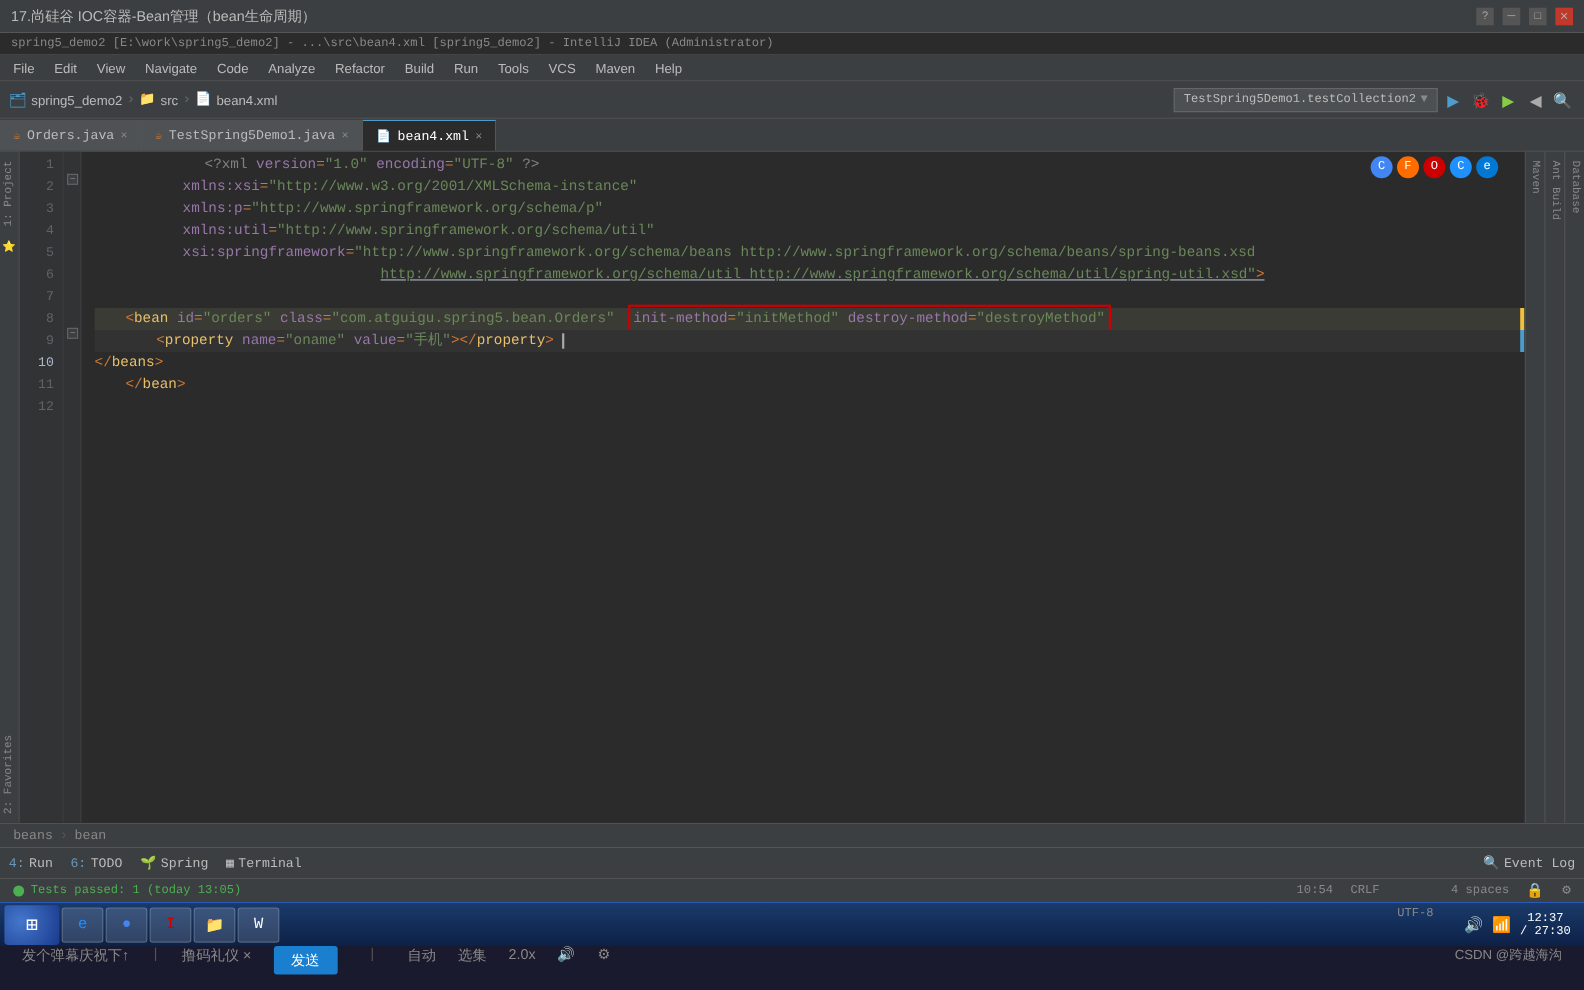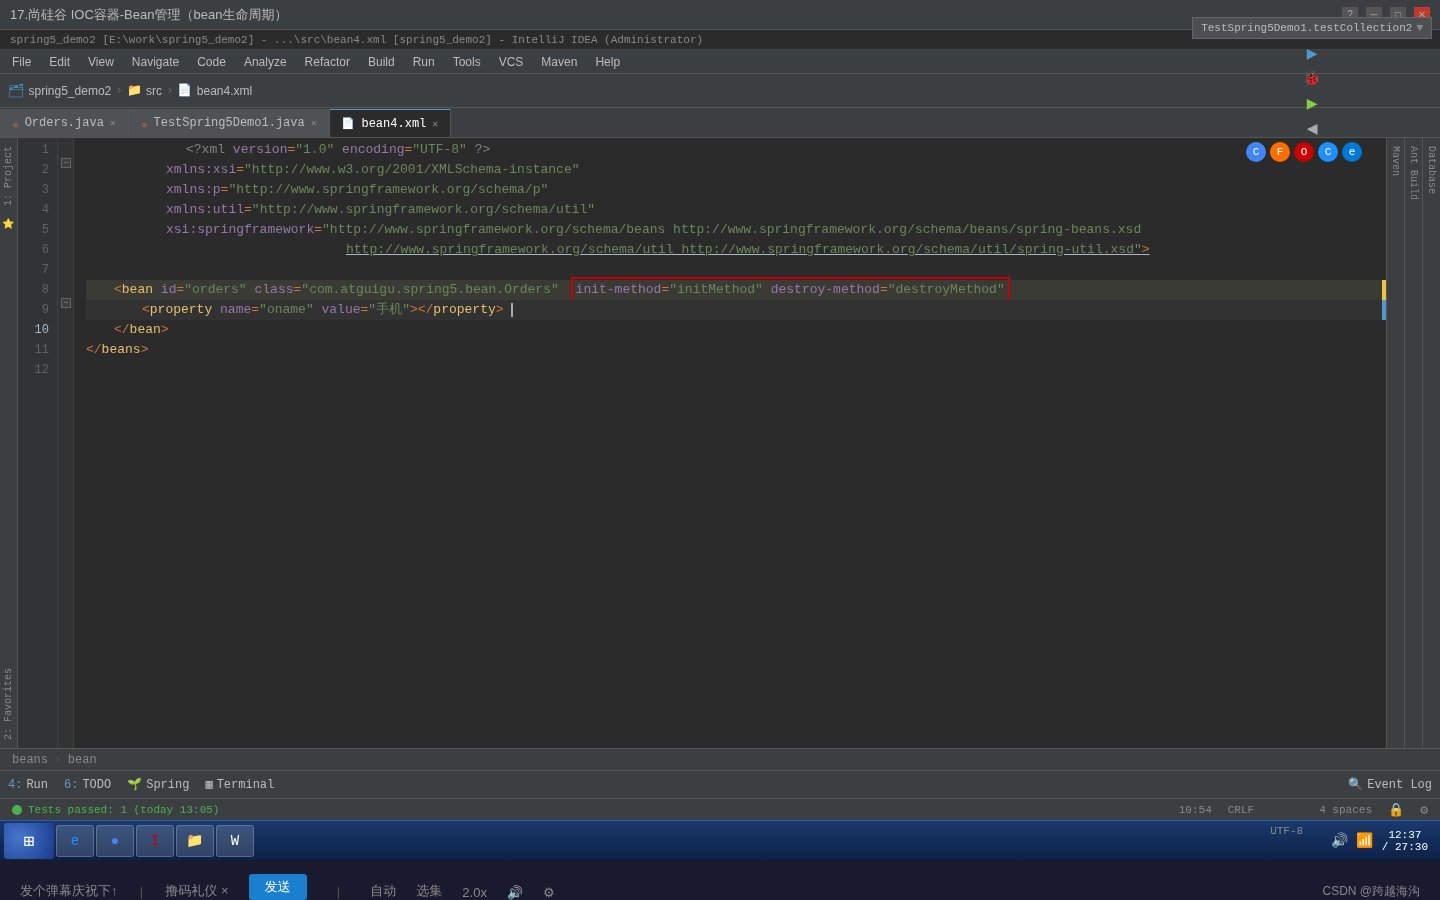--- a/index.html
+++ b/index.html
@@ -37,21 +37,21 @@
       background: #3c3f41;
       display: flex;
       align-items: center;
       padding: 0 8px;
       border-bottom: 1px solid #555;
       gap: 4px;
     }
     .breadcrumb-section { display: flex; align-items: center; gap: 4px; flex: 1; }
     .breadcrumb-item { color: #bbb; font-size: 12px; font-family: 'Microsoft YaHei', sans-serif; }
     .breadcrumb-sep { color: #666; }
-    .toolbar-right { display: flex; align-items: center; gap: 3px; flex-direction: column; }
+    .toolbar-right { display: flex; align-items: center; gap: 3px; }
     .run-config { background: #4c5052; border: 1px solid #666; color: #bbb; padding: 2px 8px; font-size: 11px; display: flex; align-items: center; gap: 4px; height: 22px; }
     .toolbar-btn { width: 22px; height: 22px; background: transparent; border: none; cursor: pointer; display: flex; align-items: center; justify-content: center; color: #bbb; font-size: 14px; }
 
     
     .tabs-bar {
       height: 30px;
       background: #3c3f41;
       display: flex;
       align-items: flex-end;
       border-bottom: 1px solid #555;
@@ -239,21 +239,21 @@
       padding-right: 8px;
     }
     .taskbar-time { color: #fff; font-size: 11px; text-align: center; }
     .taskbar-sys-icon { color: #ccc; font-size: 14px; cursor: pointer; }
 
     
     .action-bar {
       height: 40px;
       background: #1a1a2e;
       display: flex;
-      align-items: flex-end;
+      align-items: flex-start;
       padding: 0 20px;
       gap: 20px;
     }
     .action-item {
       color: #888;
       font-size: 13px;
       cursor: pointer;
       font-family: 'Microsoft YaHei', sans-serif;
       display: flex; align-items: center; gap: 4px;
     }
@@ -440,28 +440,28 @@
             <span class="xml-tag-bracket">&lt;</span><span class="xml-tag">property</span>
             <span class="xml-attr"> name</span><span class="punct">=</span><span class="xml-value">"oname"</span>
             <span class="xml-attr"> value</span><span class="punct">=</span><span class="xml-value">"手机"</span><span class="xml-tag-bracket">&gt;</span><span class="xml-tag-bracket">&lt;/</span><span class="xml-tag">property</span><span class="xml-tag-bracket">&gt;</span>
             <span style="display:inline-block;width:2px;height:14px;background:#aaa;vertical-align:middle;animation:blink 1s step-end infinite;"></span>
           </span>
 
           <div style="position:absolute;right:0;top:0;bottom:0;width:4px;background:#4e9ccd;"></div>
         </div>
 
         <div class="code-line">
+          <span>
+            <span class="xml-tag-bracket">&lt;/</span><span class="xml-tag">beans</span><span class="xml-tag-bracket">&gt;</span>
+          </span>
+        </div>
+
+        <div class="code-line">
           <span style="padding-left:28px;">
             <span class="xml-tag-bracket">&lt;/</span><span class="xml-tag">bean</span><span class="xml-tag-bracket">&gt;</span>
-          </span>
-        </div>
-
-        <div class="code-line">
-          <span>
-            <span class="xml-tag-bracket">&lt;/</span><span class="xml-tag">beans</span><span class="xml-tag-bracket">&gt;</span>
           </span>
         </div>
 
         <div class="browser-icons">
           <div class="browser-icon" style="background:#4285f4;">
             <span style="color:white;font-size:11px;">C</span>
           </div>
           <div class="browser-icon" style="background:#ff6d00;">
             <span style="color:white;font-size:11px;">F</span>
           </div>

